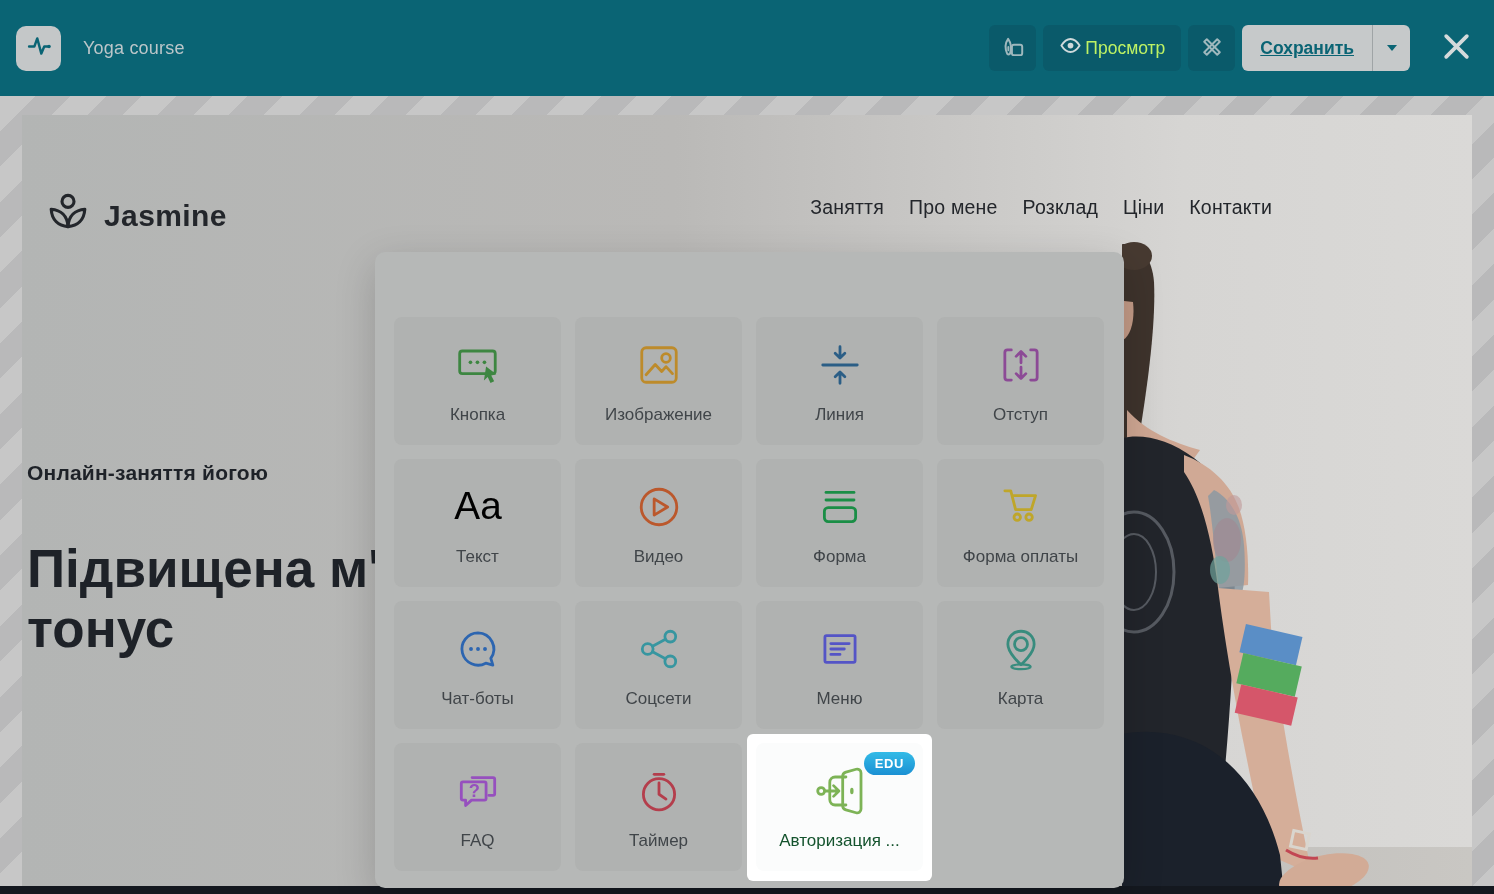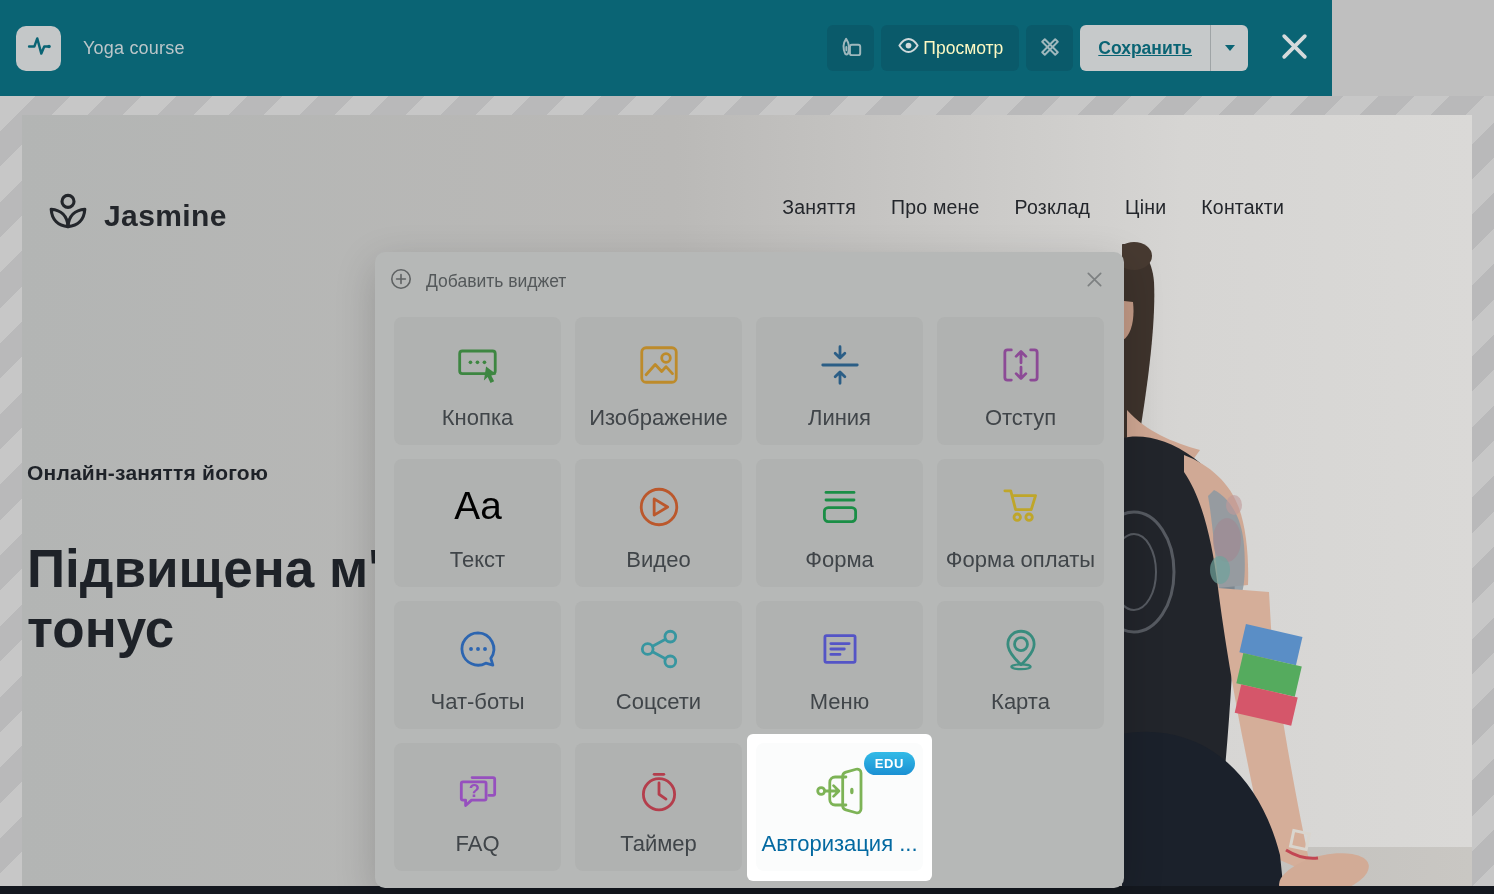--- a/index.html
+++ b/index.html
@@ -1,73 +1,73 @@
 <!DOCTYPE html>
 <html><head>
 <meta charset="utf-8">
 <style>
   html,body{margin:0;padding:0;}
   body{
     width:1494px;height:894px;position:relative;overflow:hidden;
     font-family:"Liberation Sans", sans-serif;background:#bfbfbf;
   }
   
-  .topbar{position:absolute;left:0;top:0;width:1332px;height:96px;background:#0a6474;
+  .topbar{position:absolute;left:0;top:0;width:1494px;height:96px;background:#0a6474;
     display:flex;align-items:center;padding:0 16px;box-sizing:border-box;z-index:5;justify-content:center;}
   .logo-box{width:45px;height:45px;border-radius:10px;background:#c4c7c8;display:flex;
     align-items:center;justify-content:center;flex:0 0 auto;}
   .proj-title{color:#bcc6c9;font-size:18px;margin-left:22px;letter-spacing:.2px;}
   .topbar-right{margin-left:auto;display:flex;align-items:center;gap:7px;}
   .tb-btn{height:46px;border-radius:6px;background:#0a5a6a;border:none;display:flex;
     align-items:center;justify-content:center;cursor:pointer;color:#cfd9db;}
   .tb-icon-btn{width:47px;}
-  .tb-preview{padding:0 16px;gap:3px;font-size:17.5px;font-weight:500;color:#fef9c3;
+  .tb-preview{padding:0 16px;gap:3px;font-size:17.5px;font-weight:500;color:#bef264;
     font-family:"Liberation Sans",sans-serif;}
   .save-group{display:flex;height:46px;border-radius:6px;overflow:hidden;}
   .save-main{background:#c6c9ca;border:none;color:#0a6474;font-weight:bold;font-size:17.5px;
     padding:0 18px;cursor:pointer;font-family:"Liberation Sans",sans-serif;text-decoration:underline;}
   .save-caret{width:38px;background:#c6c9ca;border:none;border-left:1px solid #9fa4a6;
     display:flex;align-items:center;justify-content:center;cursor:pointer;}
   .caret-down{width:0;height:0;border-left:5.5px solid transparent;border-right:5.5px solid transparent;
     border-top:6.5px solid #0a6474;}
   .tb-close{background:none;border:none;margin-left:18px;cursor:pointer;display:flex;}
   
   .workspace{position:absolute;left:0;top:96px;width:1494px;height:798px;
     background:repeating-linear-gradient(135deg,#c7c7c7 0 25px,#b9b9ba 25px 50px);}
   .canvas{position:absolute;left:22px;top:115px;width:1450px;height:779px;overflow:hidden;
     background:linear-gradient(90deg,#b3b5b4 0%,#bab9b7 45%,#d6d5d3 80%,#dad9d7 100%);}
   .floor{position:absolute;left:980px;top:732px;width:470px;height:39px;
     background:linear-gradient(90deg,#bdbbb8,#c9c7c3);}
   .page-next-section{position:absolute;left:0;top:886px;width:1494px;height:8px;background:#14181f;z-index:6;}
   .site-header{position:absolute;left:0;top:75px;width:1450px;display:flex;align-items:center;}
   .site-logo{display:flex;align-items:center;gap:12px;margin-left:22px;}
   .site-logo-text{font-size:30px;font-weight:600;color:#23262b;letter-spacing:.4px;}
-  .site-nav{position:absolute;right:188px;top:6px;display:flex;gap:35px;}
+  .site-nav{position:absolute;right:200px;top:6px;display:flex;gap:25px;}
   .nav-link{font-size:19.5px;font-weight:500;color:#23262b;text-decoration:none;letter-spacing:.2px;cursor:pointer;}
   .hero-kicker{position:absolute;left:5px;top:346px;font-size:21px;font-weight:800;color:#1e2228;letter-spacing:.2px;}
   .hero-heading{position:absolute;left:5px;top:424px;font-size:53px;font-weight:800;color:#1e2228;
     line-height:1.13;white-space:nowrap;}
   .person{position:absolute;left:1100px;top:125px;pointer-events:none;}
   
   .modal{position:absolute;left:375px;top:252px;width:749px;height:636px;background:#b6b8b7;
     border-radius:10px;z-index:10;box-shadow:0 12px 40px rgba(0,0,0,.18);}
   .modal-header{height:46px;display:flex;align-items:center;padding:6px 20px 0 15px;}
   .modal-title{font-size:17.5px;color:#54585a;margin-left:14px;}
   .modal-close{margin-left:auto;background:none;border:none;cursor:pointer;display:flex;padding:0;}
   .grid{position:absolute;left:19px;top:65px;display:grid;grid-template-columns:repeat(4,167px);
     grid-auto-rows:128px;gap:14px;}
   .cell{background:#b0b2b1;border-radius:8px;position:relative;display:flex;flex-direction:column;
     align-items:center;cursor:pointer;}
   .cell-icon{margin-top:16px;height:64px;display:flex;align-items:center;justify-content:center;}
-  .cell-label{margin-top:8px;font-size:22px;color:#404549;white-space:nowrap;}
+  .cell-label{margin-top:8px;font-size:17px;color:#404549;white-space:nowrap;}
   
   .highlight-wrap{position:absolute;left:747px;top:734px;width:185px;height:147px;background:#ffffff;
     border-radius:6px;z-index:20;}
   .highlight-wrap .cell{position:absolute;left:9px;top:9px;width:167px;height:128px;background:#fbfcfc;}
-  .highlight-wrap .cell-label{color:#0369a1;}
+  .highlight-wrap .cell-label{color:#14532d;}
   .edu-badge{position:absolute;top:9px;right:8px;background:linear-gradient(180deg,#33bbe7,#1b90d3);
     color:#fff;font-size:13px;font-weight:bold;letter-spacing:.6px;padding:4px 11px;border-radius:13px;}
 </style>
 </head>
 <body>
 
 <div class="topbar">
   <div class="logo-box">
     <span>
       <svg viewBox="0 0 24 24" width="28" height="28" fill="none" stroke="#0a6474" stroke-width="2.1" stroke-linecap="round" stroke-linejoin="round">
@@ -176,36 +176,20 @@
       <ellipse cx="202" cy="636" rx="46" ry="20" fill="#d2ab96"></ellipse>
     </g>
     <rect x="170" y="592" width="16" height="16" fill="none" stroke="#d9d5ce" stroke-width="3" transform="rotate(12 178 600)"></rect>
     <path d="M164 610 q16 10 32 8" fill="none" stroke="#c24653" stroke-width="3"></path>
   </svg>
 </div>
 
 <div class="page-next-section"></div>
 
 <div class="modal">
-  <div class="modal-header">
-    <span>
-      <svg viewBox="0 0 22 22" width="22" height="22" fill="none" stroke="#5f6263" stroke-width="1.6" stroke-linecap="round">
-        <circle cx="11" cy="11" r="9.2"></circle>
-          <path d="M11 6.6 V15.4 M6.6 11 H15.4"></path>
-      </svg>
-    </span>
-    <span class="modal-title">Добавить виджет</span>
-    <button class="modal-close">
-      <span>
-        <svg viewBox="0 0 20 20" width="19" height="19" fill="none" stroke="#7d8081" stroke-width="1.8" stroke-linecap="round">
-          <path d="M3.5 3.5 L16.5 16.5 M16.5 3.5 L3.5 16.5"></path>
-        </svg>
-      </span>
-    </button>
-  </div>
   <div class="grid">
       <div class="cell">
         <span class="cell-icon" style="color:#3d8641">
           <svg viewBox="0 0 52 52" width="56" height="56" fill="none" stroke="currentColor" stroke-width="2.6" stroke-linecap="round" stroke-linejoin="round">
             <rect x="9" y="13" width="33" height="21" rx="2.5"></rect>
     <circle cx="19" cy="23.5" r="1.7" fill="currentColor" stroke="none"></circle>
             <circle cx="25.5" cy="23.5" r="1.7" fill="currentColor" stroke="none"></circle>
             <circle cx="32" cy="23.5" r="1.7" fill="currentColor" stroke="none"></circle>
     <path d="M33.5 27.5 L43 34.5 L38.3 35.7 L41 41 L37.6 42.6 L35 37.2 L31.5 40.5 Z" fill="currentColor" stroke="none"></path>
           </svg>

